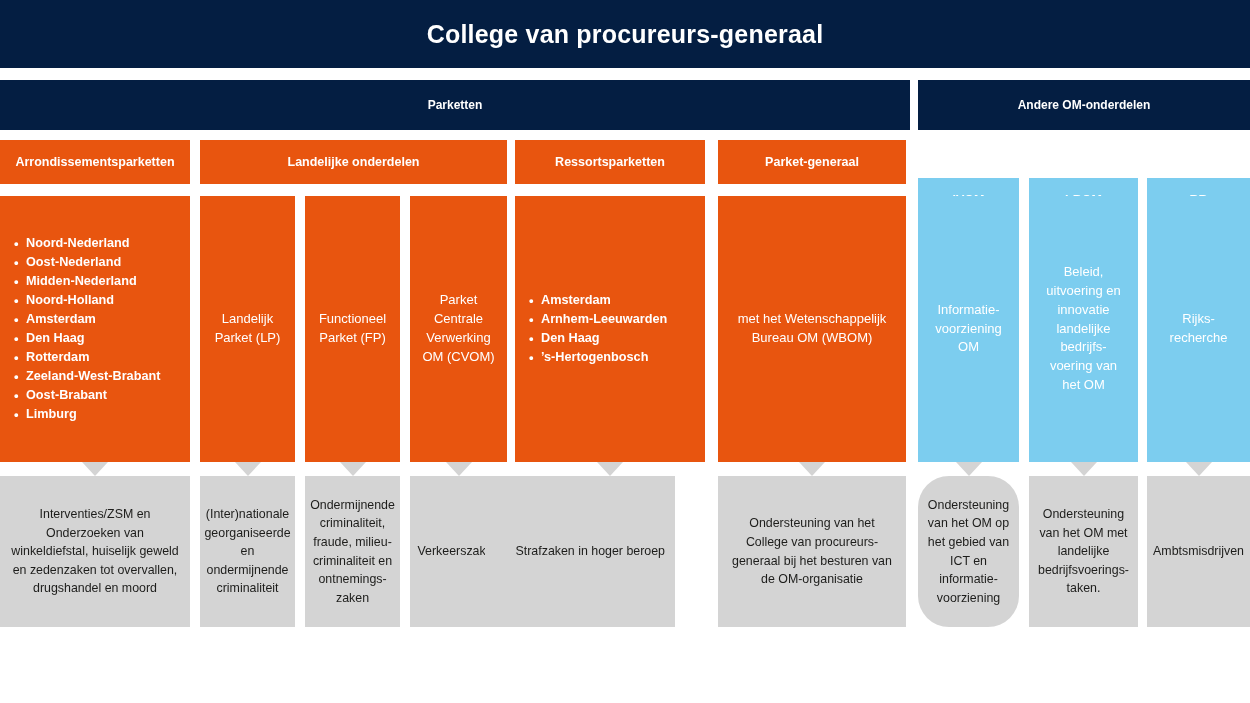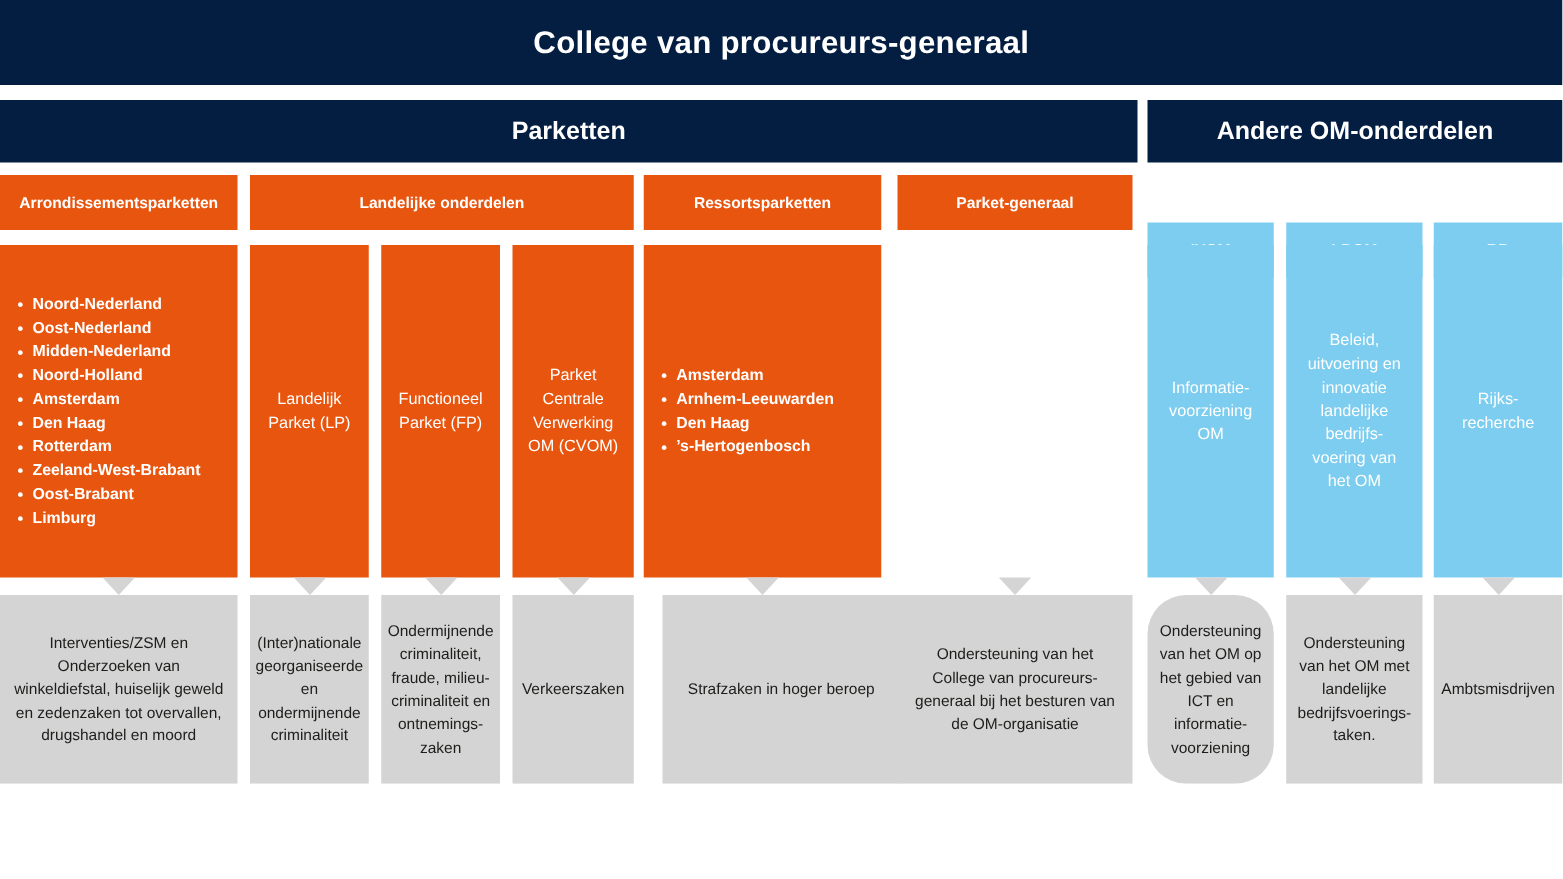--- a/index.html
+++ b/index.html
@@ -35,21 +35,21 @@
     position: absolute;
     left: 0; top: 80px;
     width: 1250px; height: 50px;
   }
   .groupbar {
     position: absolute;
     top: 0; height: 50px;
     background: #041e42;
     color: #fff;
     display: flex; align-items: center; justify-content: center;
-    font-size: 20px; font-weight: bold;
+    font-size: 12px; font-weight: bold;
   }
   .groupbar.parketten { left: 0; width: 910px; }
   .groupbar.andere { left: 918px; width: 332px; }
 
   
   .labelrow { position: absolute; left: 0; top: 140px; width: 1250px; height: 44px; }
   .collabel {
     position: absolute; top: 0; height: 44px;
     display: flex; align-items: center; justify-content: center;
     color: #ffffff; font-size: 12.5px; font-weight: bold;
@@ -189,20 +189,23 @@
 
     <div class="box orange" style="left:515px;width:190px;">
       <ul>
         <li>Amsterdam</li>
         <li>Arnhem-Leeuwarden</li>
         <li>Den Haag</li>
         <li>’s-Hertogenbosch</li>
       </ul>
     </div>
 
+    <div class="box orange center" style="left:718px;width:188px;">
+      <div class="plain">met het Wetenschappelijk Bureau OM (WBOM)</div>
+    </div>
 
     <div class="box blue center" style="left:918px;width:101px;">
       <div class="plain">Informatie-voorziening OM</div>
     </div>
 
     <div class="box blue center" style="left:1147px;width:103px;">
       <div class="plain">Rijks-recherche</div>
     </div>
 
     <div class="box blue center" style="left:1029px;width:109px;">
@@ -226,21 +229,21 @@
     </div>
     <div class="greybox" style="left:200px;width:95px;height:151px;">
       <span>(Inter)nationale georganiseerde en ondermijnende criminaliteit</span>
     </div>
     <div class="greybox" style="left:305px;width:95px;height:151px;">
       <span>Ondermijnende criminaliteit, fraude, milieu-criminaliteit en ontnemings-zaken</span>
     </div>
     <div class="greybox" style="left:410px;width:97px;height:151px;">
       <span>Verkeerszaken</span>
     </div>
-    <div class="greybox" style="left:530px;width:190px;height:151px;">
+    <div class="greybox" style="left:485px;width:190px;height:151px;justify-content:flex-end;">
       <span>Strafzaken in hoger beroep</span>
     </div>
     <div class="greybox" style="left:718px;width:188px;height:151px;">
       <span>Ondersteuning van het College van procureurs-generaal bij het besturen van de OM-organisatie</span>
     </div>
     <div class="greybox" style="left:918px;width:101px;height:151px;border-radius:31px;">
       <span>Ondersteuning van het OM op het gebied van ICT en informatie-voorziening</span>
     </div>
     <div class="greybox" style="left:1029px;width:109px;height:151px;">
       <span>Ondersteuning van het OM met landelijke bedrijfsvoerings-taken.</span>

